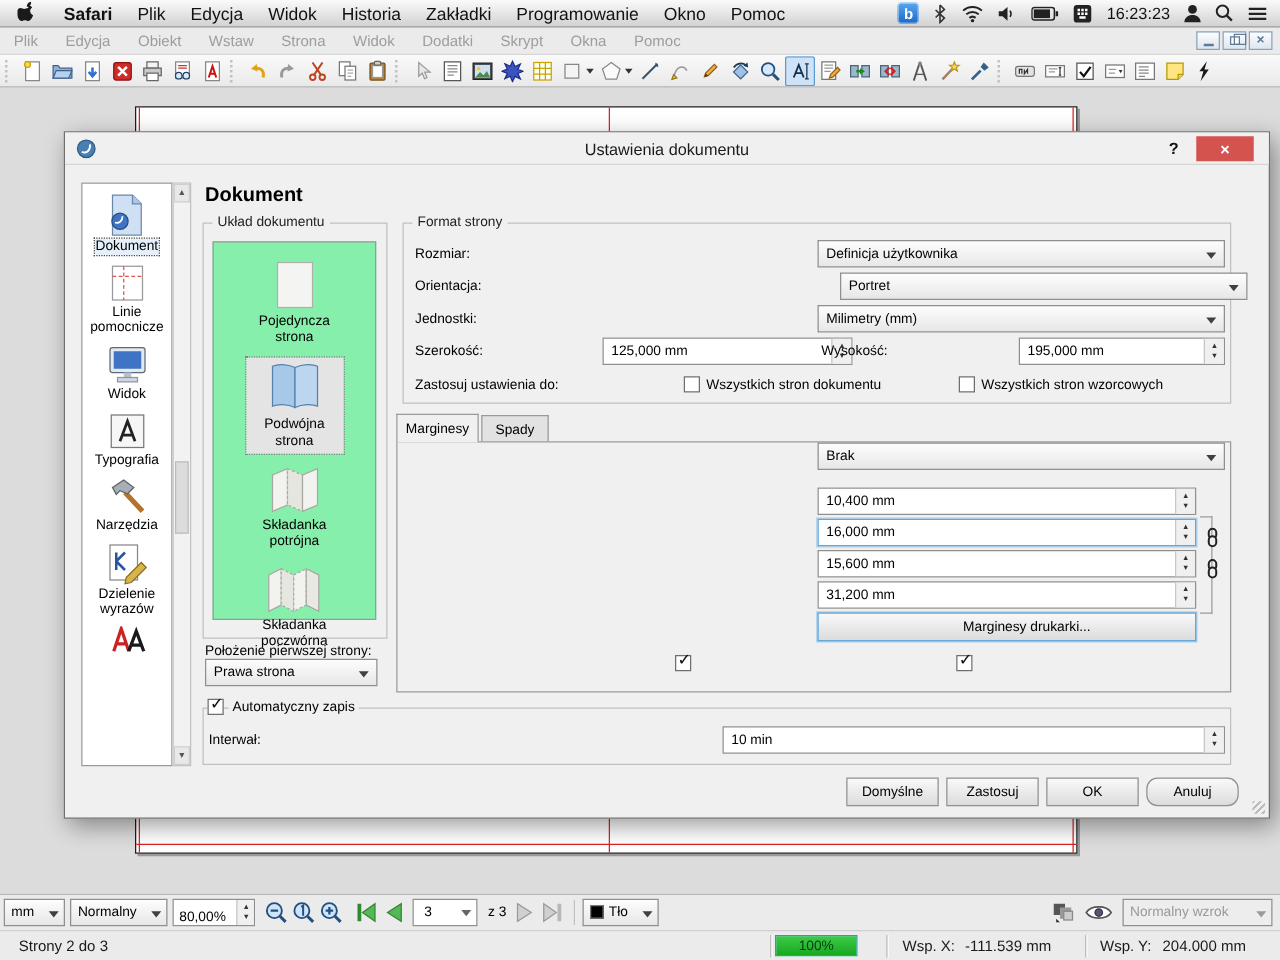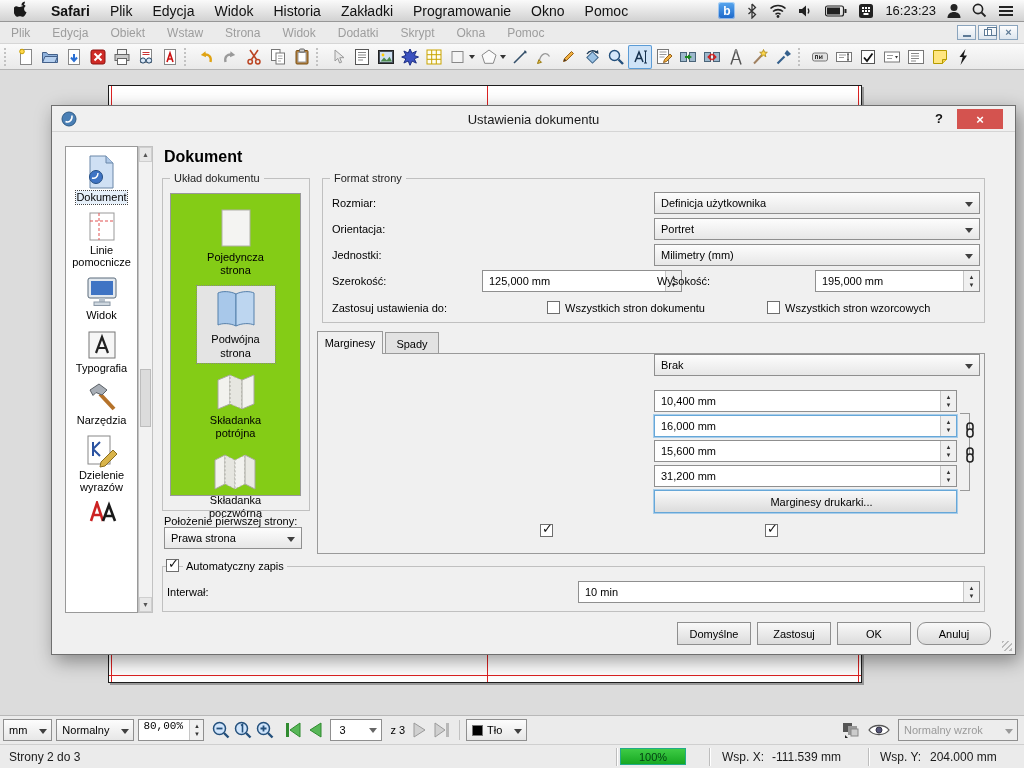--- a/index.html
+++ b/index.html
@@ -90,21 +90,21 @@
     display:flex; flex-direction:column; align-items:center; justify-content:space-evenly; font-size:6px; color:#333; line-height:1; }
 
   .cb { position:absolute; width:13px; height:13px; background:#fff; border:1px solid #6e6e6e; }
   .cb .mk { position:absolute; left:1px; top:-4px; font-size:13px; font-weight:bold; color:#111; font-family:"DejaVu Sans",sans-serif; }
 
   .btn { position:absolute; height:23px; background:linear-gradient(#f9f9f9,#dcdcdc); border:1px solid #8f8f8f;
     font-size:11px; display:flex; align-items:center; justify-content:center; }
   .btn.bluefocus { border:1px solid #66a7d8; box-shadow:0 0 0 1px #a8cdea;padding-left:32px; }
 
   
-  #layout-list { position:absolute; left:118px; top:87px; width:131px; height:303px; background:#84cc16; border:1px solid #999;
+  #layout-list { position:absolute; left:118px; top:87px; width:131px; height:303px; background:#86efac; border:1px solid #999;
     display:flex; flex-direction:column; align-items:center; padding-top:10px; gap:6px; }
   .lay { display:flex; flex-direction:column; align-items:center; padding:3px 6px; }
   .lay .llabel { font-size:11px; text-align:center; line-height:1.2; margin-top:2px; }
   .lay.sel { background:#e4e4e4; outline:1px dotted #888; }
 
   
   .tab { position:absolute; height:22px; font-size:11px; display:flex; align-items:center; justify-content:center;
     border:1px solid #9a9a9a; border-bottom:none; background:#e2e2e2; }
   .tab.on { background:#f0f0f0; height:23px; z-index:3; }
   #tabpane { position:absolute; left:265px; top:247px; width:668px; height:201px; border:1px solid #9a9a9a; background:#f0f0f0; z-index:2; }
@@ -595,21 +595,21 @@
   </div>
   <span class="lbl" style="left:112px;top:409px;">Położenie pierwszej strony:</span>
   <div class="combo" style="left:112px;top:421px;width:138px;"><span>Prawa strona</span></div>
 
   <div class="grp" style="left:270px;top:72px;width:663px;height:145px;">
     <span class="gt">Format strony</span>
   </div>
   <span class="lbl" style="left:280px;top:91px;">Rozmiar:</span>
   <div class="combo" style="left:602px;top:86px;width:326px;"><span>Definicja użytkownika</span></div>
   <span class="lbl" style="left:280px;top:117px;">Orientacja:</span>
-  <div class="combo" style="left:602px;top:112px;width:326px;"><span>Portret</span></div>
+  <div class="combo" style="left:620px;top:112px;width:326px;"><span>Portret</span></div>
   <span class="lbl" style="left:280px;top:143px;">Jednostki:</span>
   <div class="combo" style="left:602px;top:138px;width:326px;"><span>Milimetry (mm)</span></div>
   <span class="lbl" style="left:280px;top:169px;">Szerokość:</span>
   <div class="spin" style="left:430px;top:164px;width:200px;">
     <span class="v">125,000 mm</span>
     <span class="ud">
         <span>▲</span>
         <span>▼</span>
       </span>
   </div>
@@ -721,21 +721,21 @@
   <div class="btn" style="left:865px;top:516px;width:74px;border-radius:9px;">
       <span>Anuluj</span>
     </div>
   <div id="grip"></div>
 </div>
 
 <div id="botbar">
   <span class="bt-combo"><span>mm</span></span>
   <span class="bt-combo"><span>Normalny</span></span>
   <span class="bt-spin">
-    <span class="abs" style="left:4px;top:0;font-family:Liberation Mono, monospace;">80,00%</span>
+    <span class="abs" style="left:4px;top:8px;">80,00%</span>
     <span class="ud" style="position:absolute;right:0;top:0;bottom:0;width:14px;background:#f0f0f0;border-left:1px solid #c6c6c6;display:flex;flex-direction:column;align-items:center;justify-content:space-evenly;font-size:6px;color:#333;">
         <span>▲</span>
         <span>▼</span>
       </span>
   </span>
   <span class="navb">
       <svg width="20" height="20" viewBox="0 0 20 20">
         <circle cx="8.5" cy="8.5" r="6" fill="#cfe4fb" stroke="#24507c" stroke-width="1.5"></circle>
         <path d="M5.5 8.5h6" stroke="#24507c" stroke-width="1.8"></path>
         <path d="M13 13l4.5 4.5" stroke="#24507c" stroke-width="2.4"></path>
@@ -790,21 +790,21 @@
       </svg>
     <svg width="22" height="14" viewBox="0 0 22 14">
         <path d="M1 7c4-6 16-6 20 0-4 6-16 6-20 0z" fill="#fff" stroke="#555" stroke-width="1.3"></path>
         <circle cx="11" cy="7" r="3" fill="#557" stroke="#334"></circle>
       </svg>
     <span class="bt-combo dis" style="width:120px;margin-right:0;"><span>Normalny wzrok</span></span>
   </span>
 </div>
 
 <div id="statusline">
-  <span style="padding-left:9px;">Strony 2 do 3</span>
+  <span style="padding-left:15px;">Strony 2 do 3</span>
   <span class="groove" style="position:absolute;left:610px;"></span>
   <div id="progress">
       <span>100%</span>
     </div>
   <span class="groove" style="position:absolute;left:703px;"></span>
   <span style="position:absolute;left:722px;">Wsp. X:</span>
   <span style="position:absolute;left:772px;">-111.539 mm</span>
   <span class="groove" style="position:absolute;left:862px;"></span>
   <span style="position:absolute;left:880px;">Wsp. Y:</span>
   <span style="position:absolute;left:930px;">204.000 mm</span>

